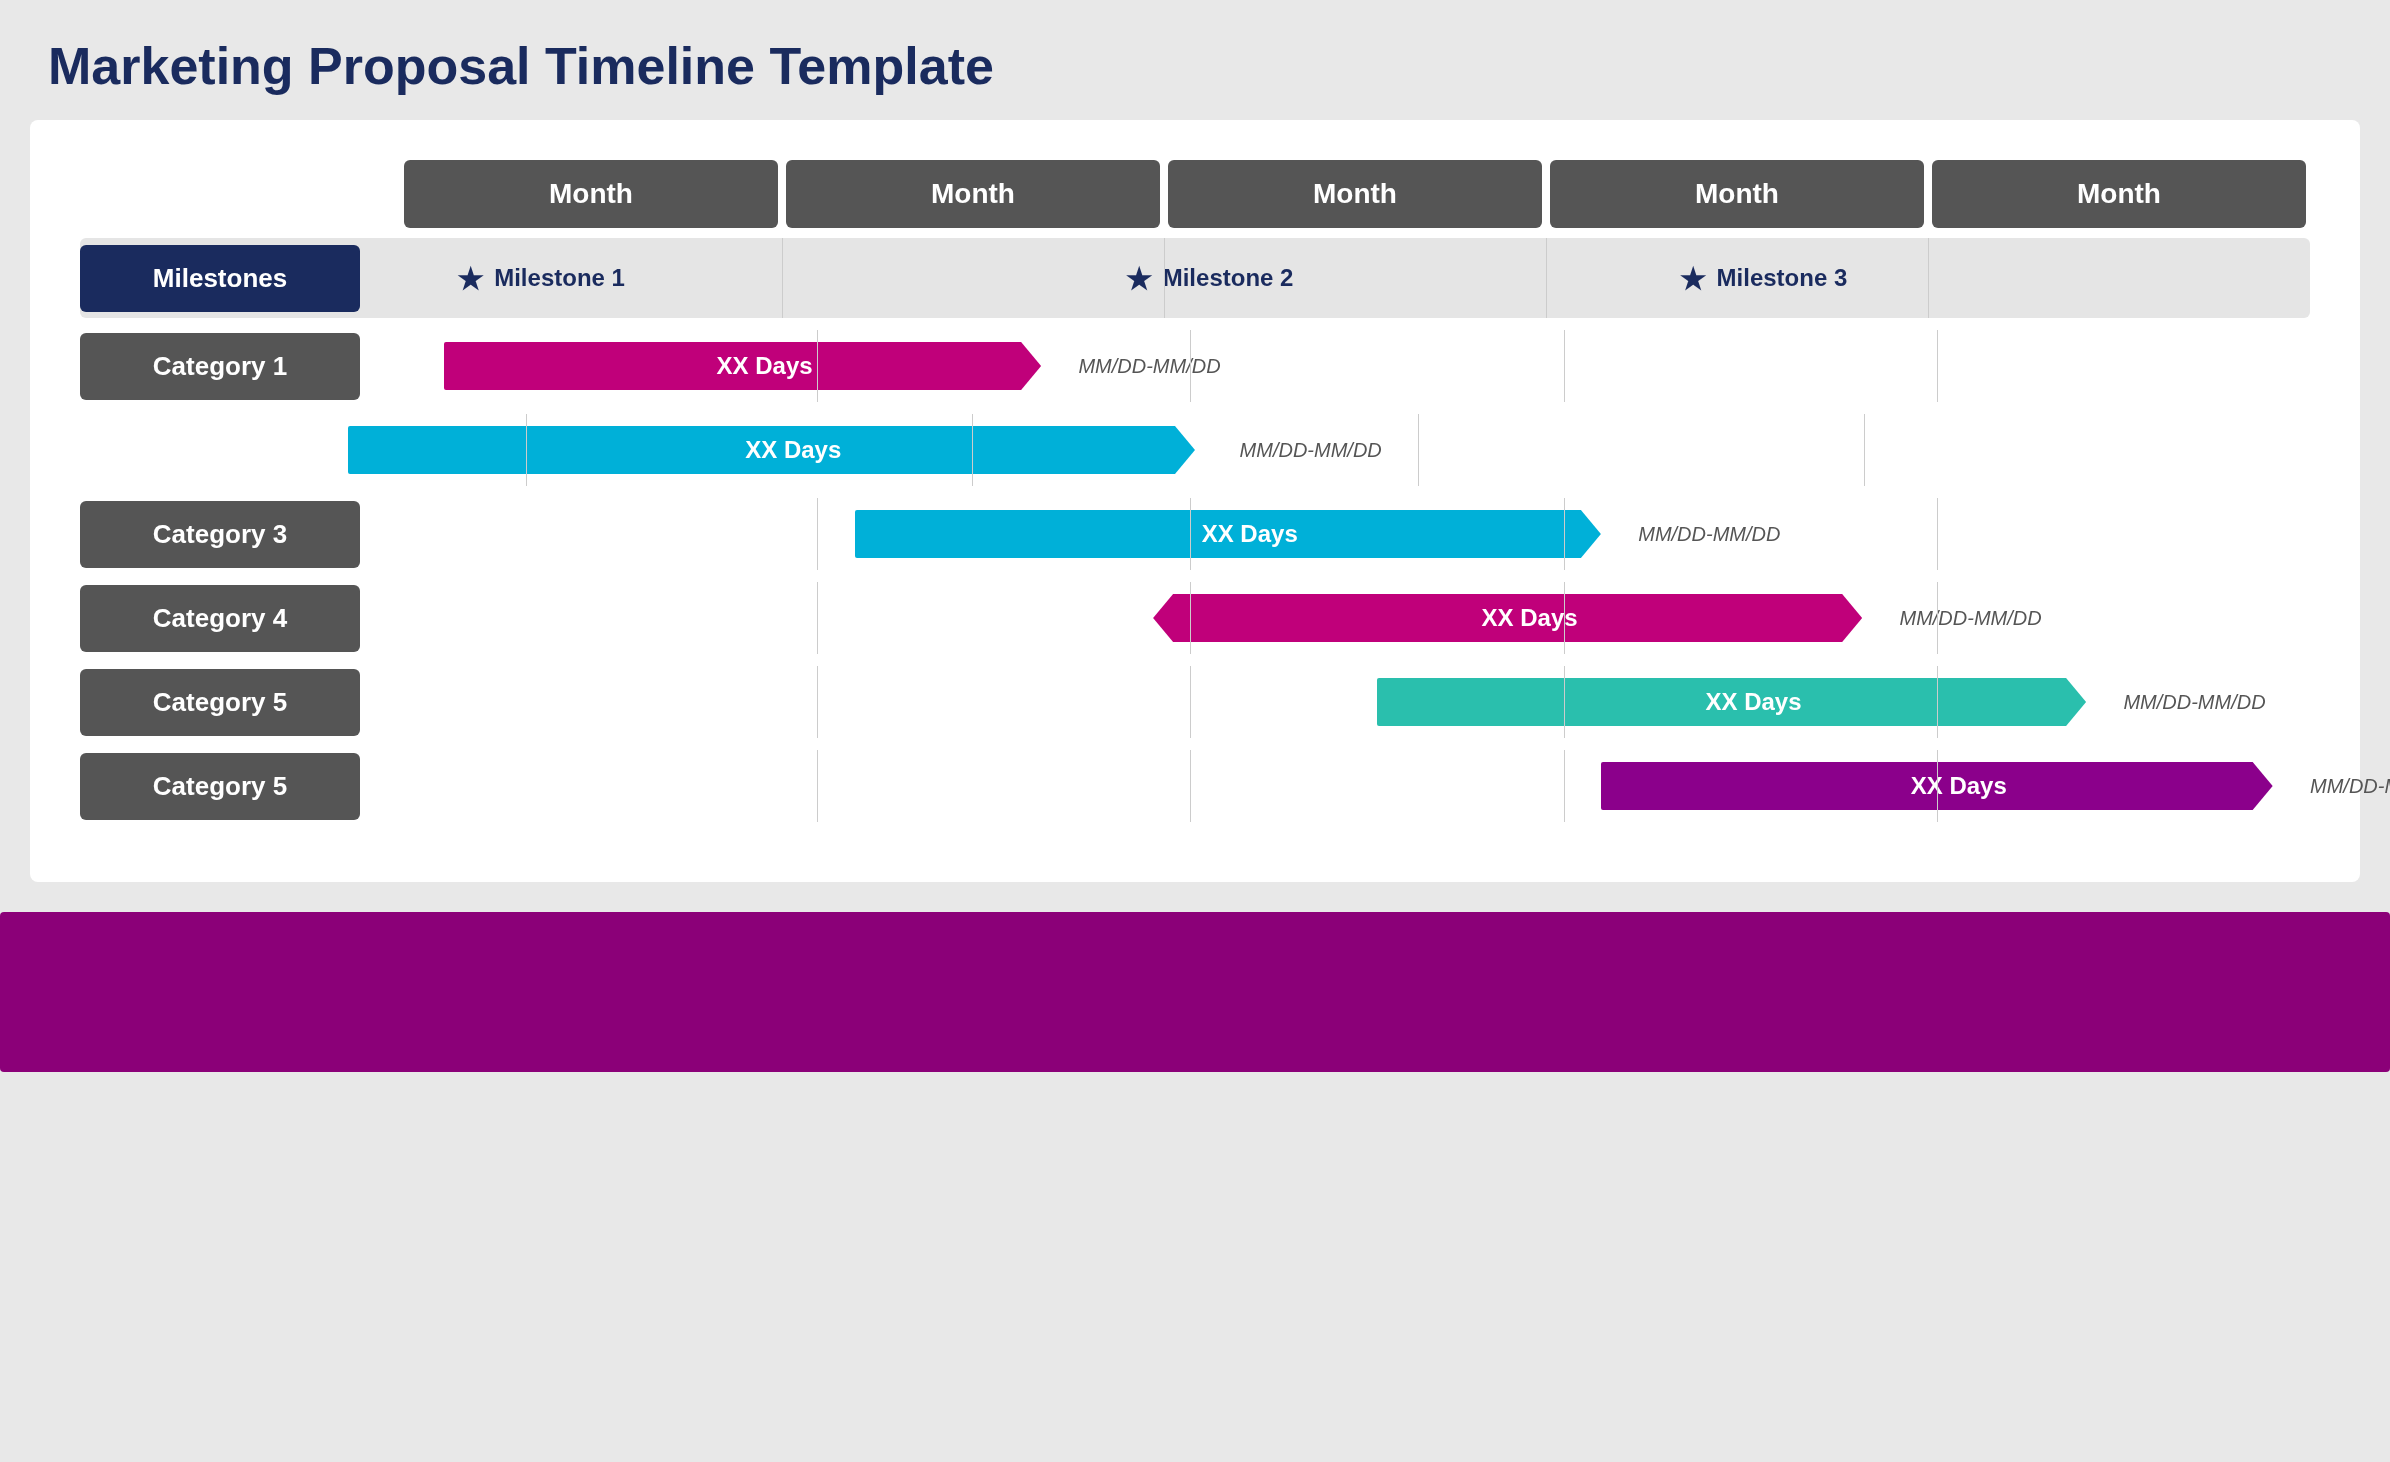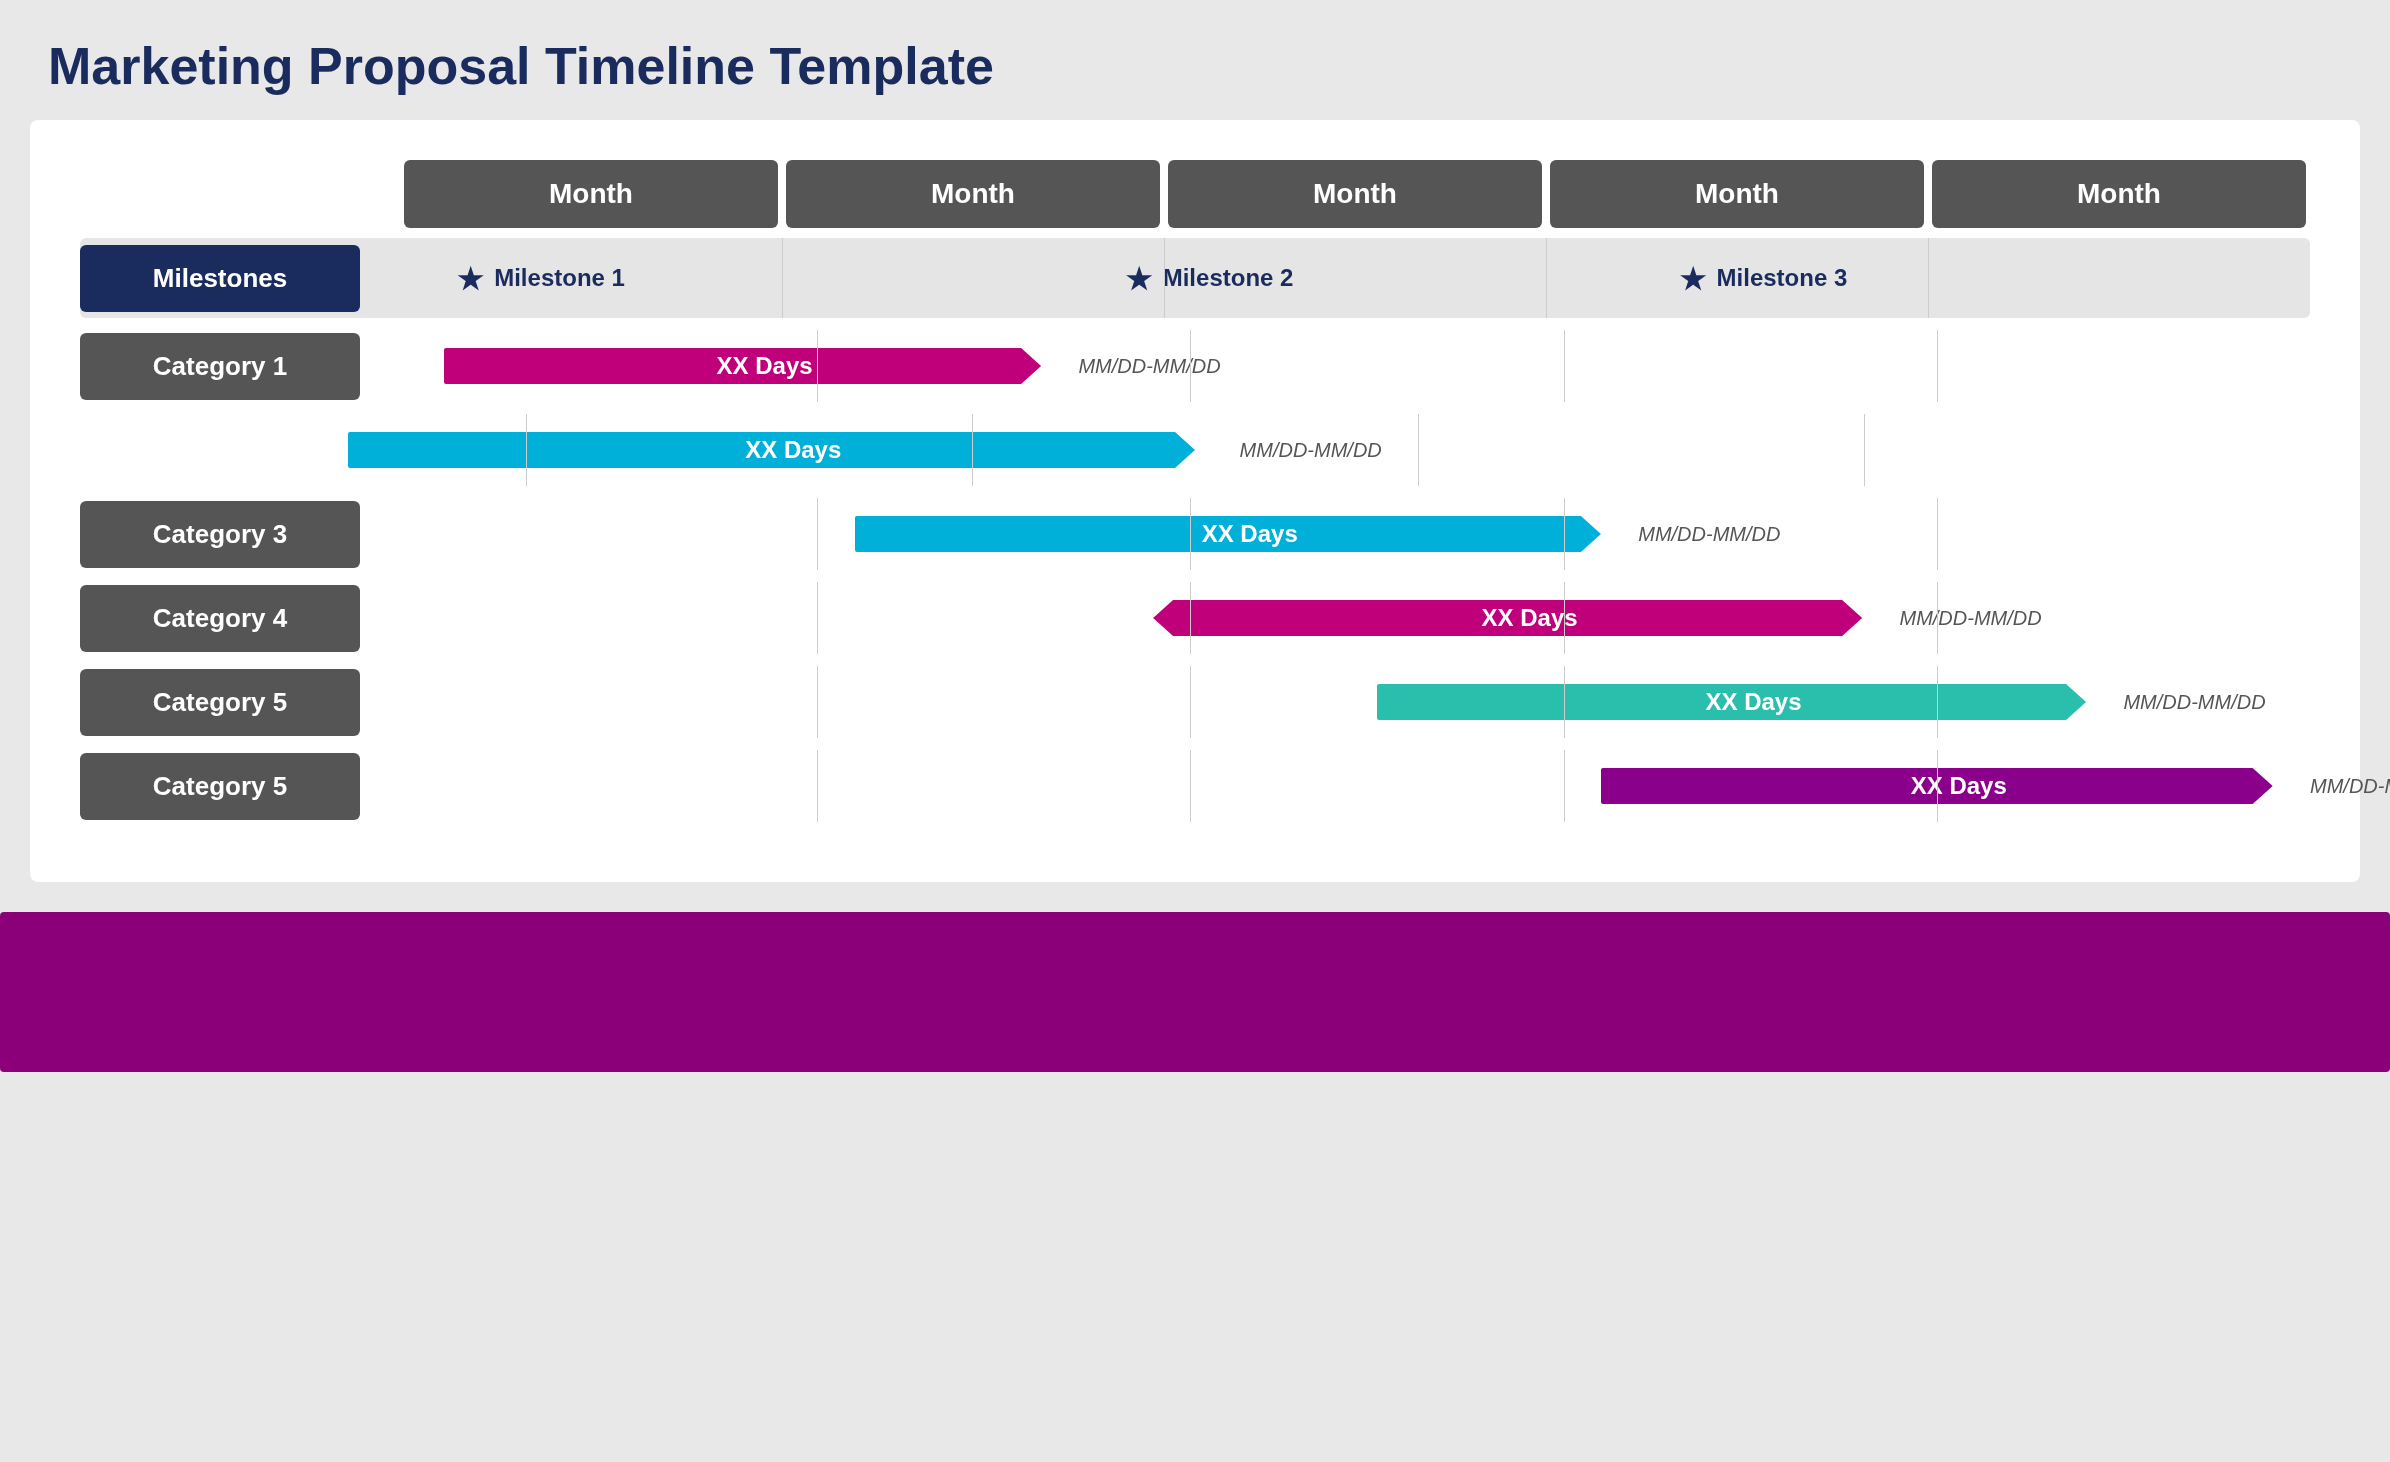--- a/index.html
+++ b/index.html
@@ -111,21 +111,21 @@
       flex: 1;
       position: relative;
       height: 72px;
       display: flex;
       align-items: center;
     }
 
     
     .gantt-bar {
       position: absolute;
-      height: 36px;
+      height: 48px;
       display: flex;
       align-items: center;
       justify-content: center;
       font-size: 24px;
       font-weight: 700;
       color: #ffffff;
       border-radius: 2px;
       padding-left: 44px;
     }
 

